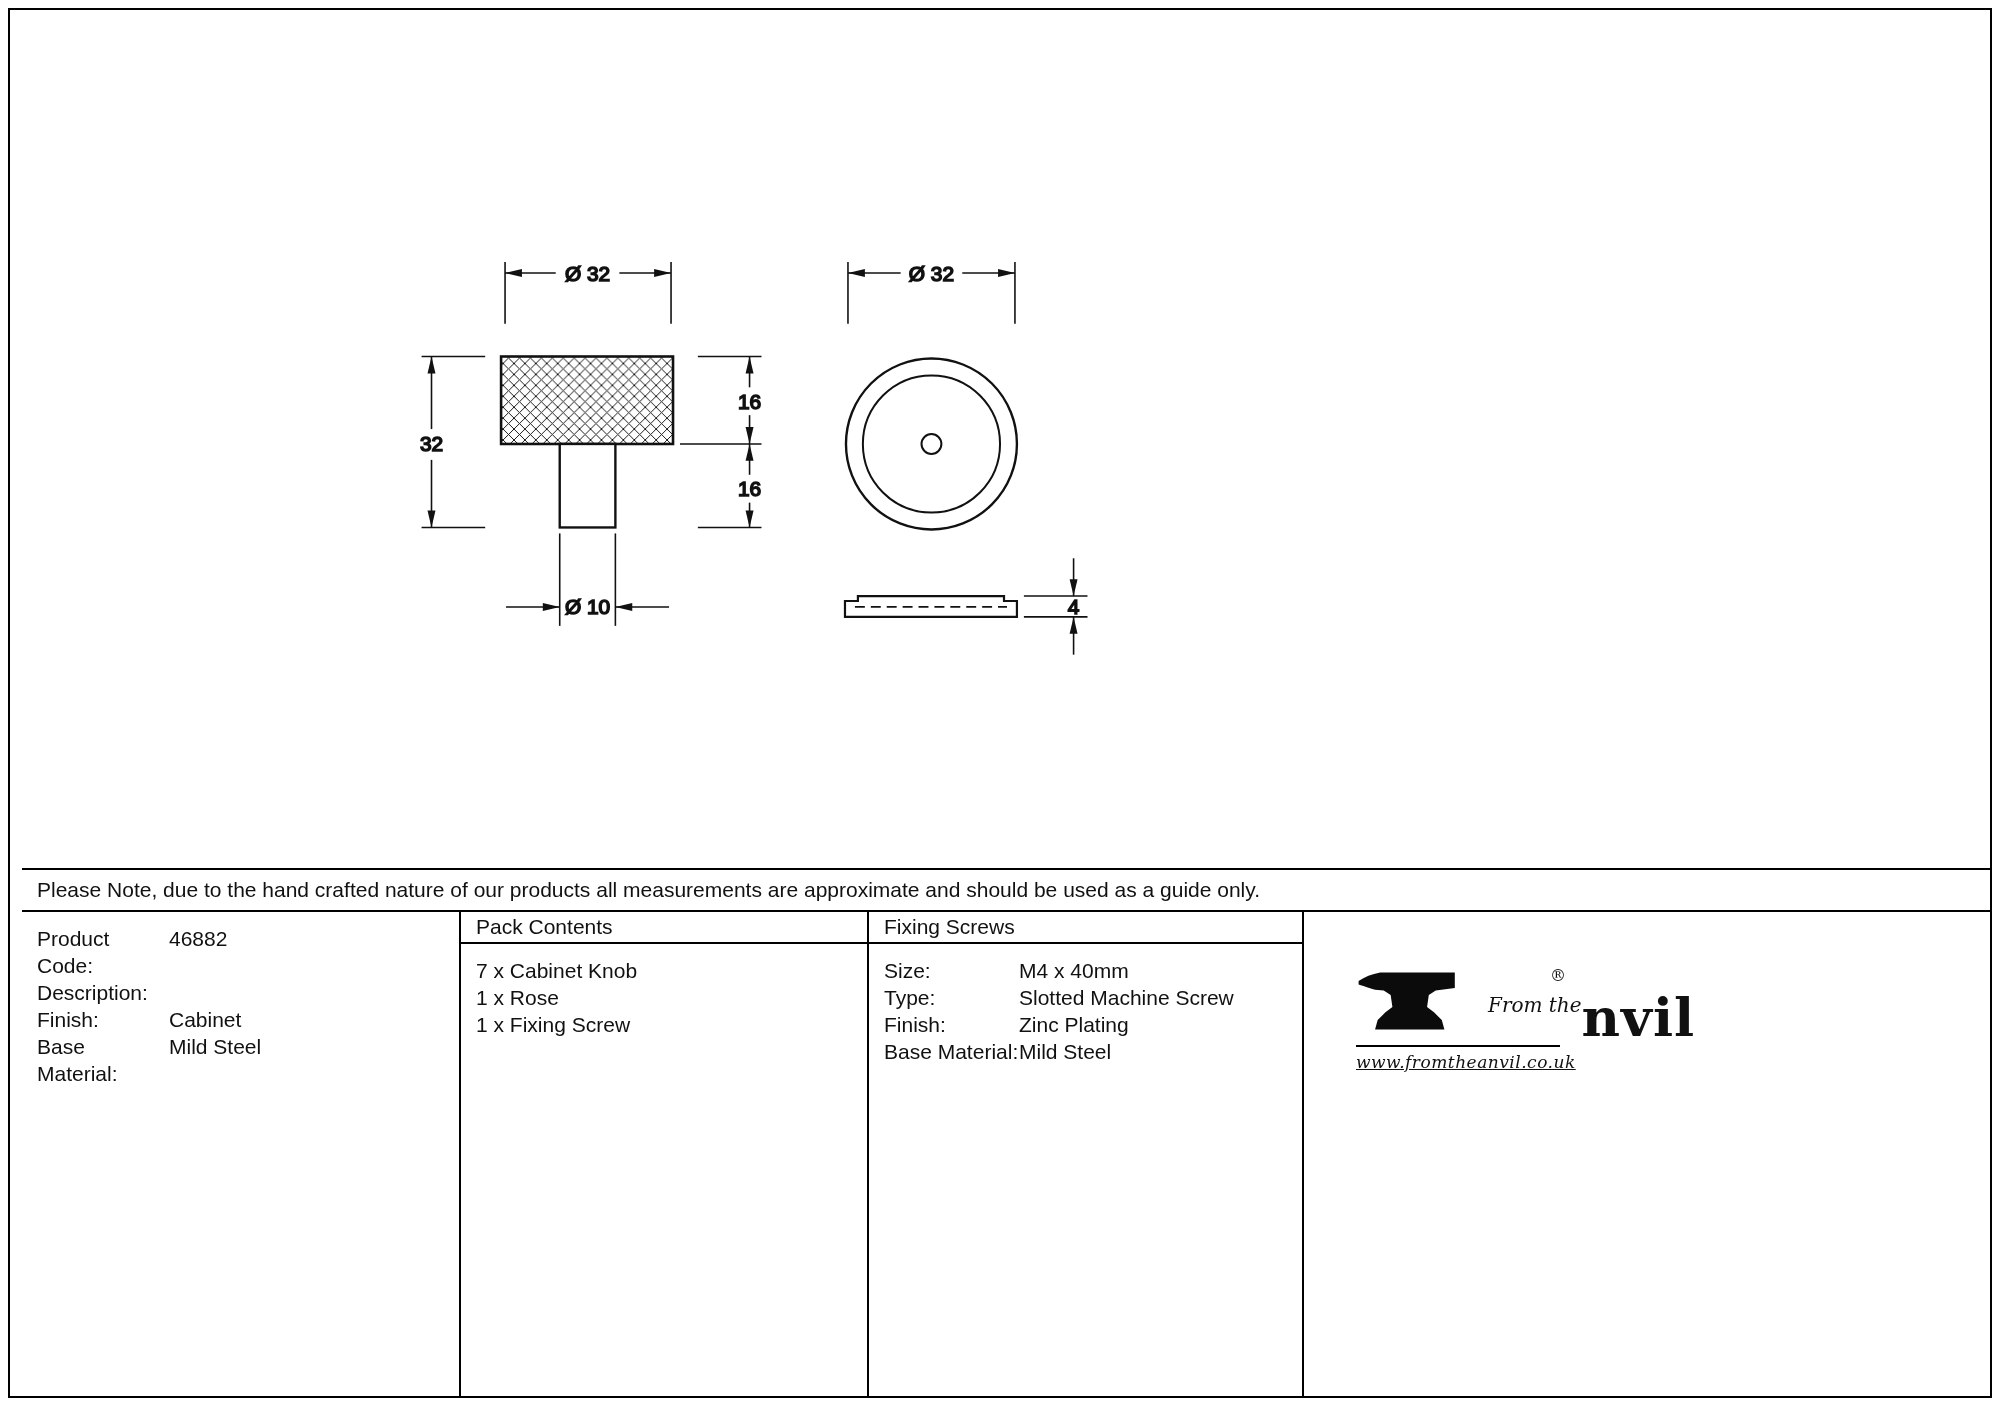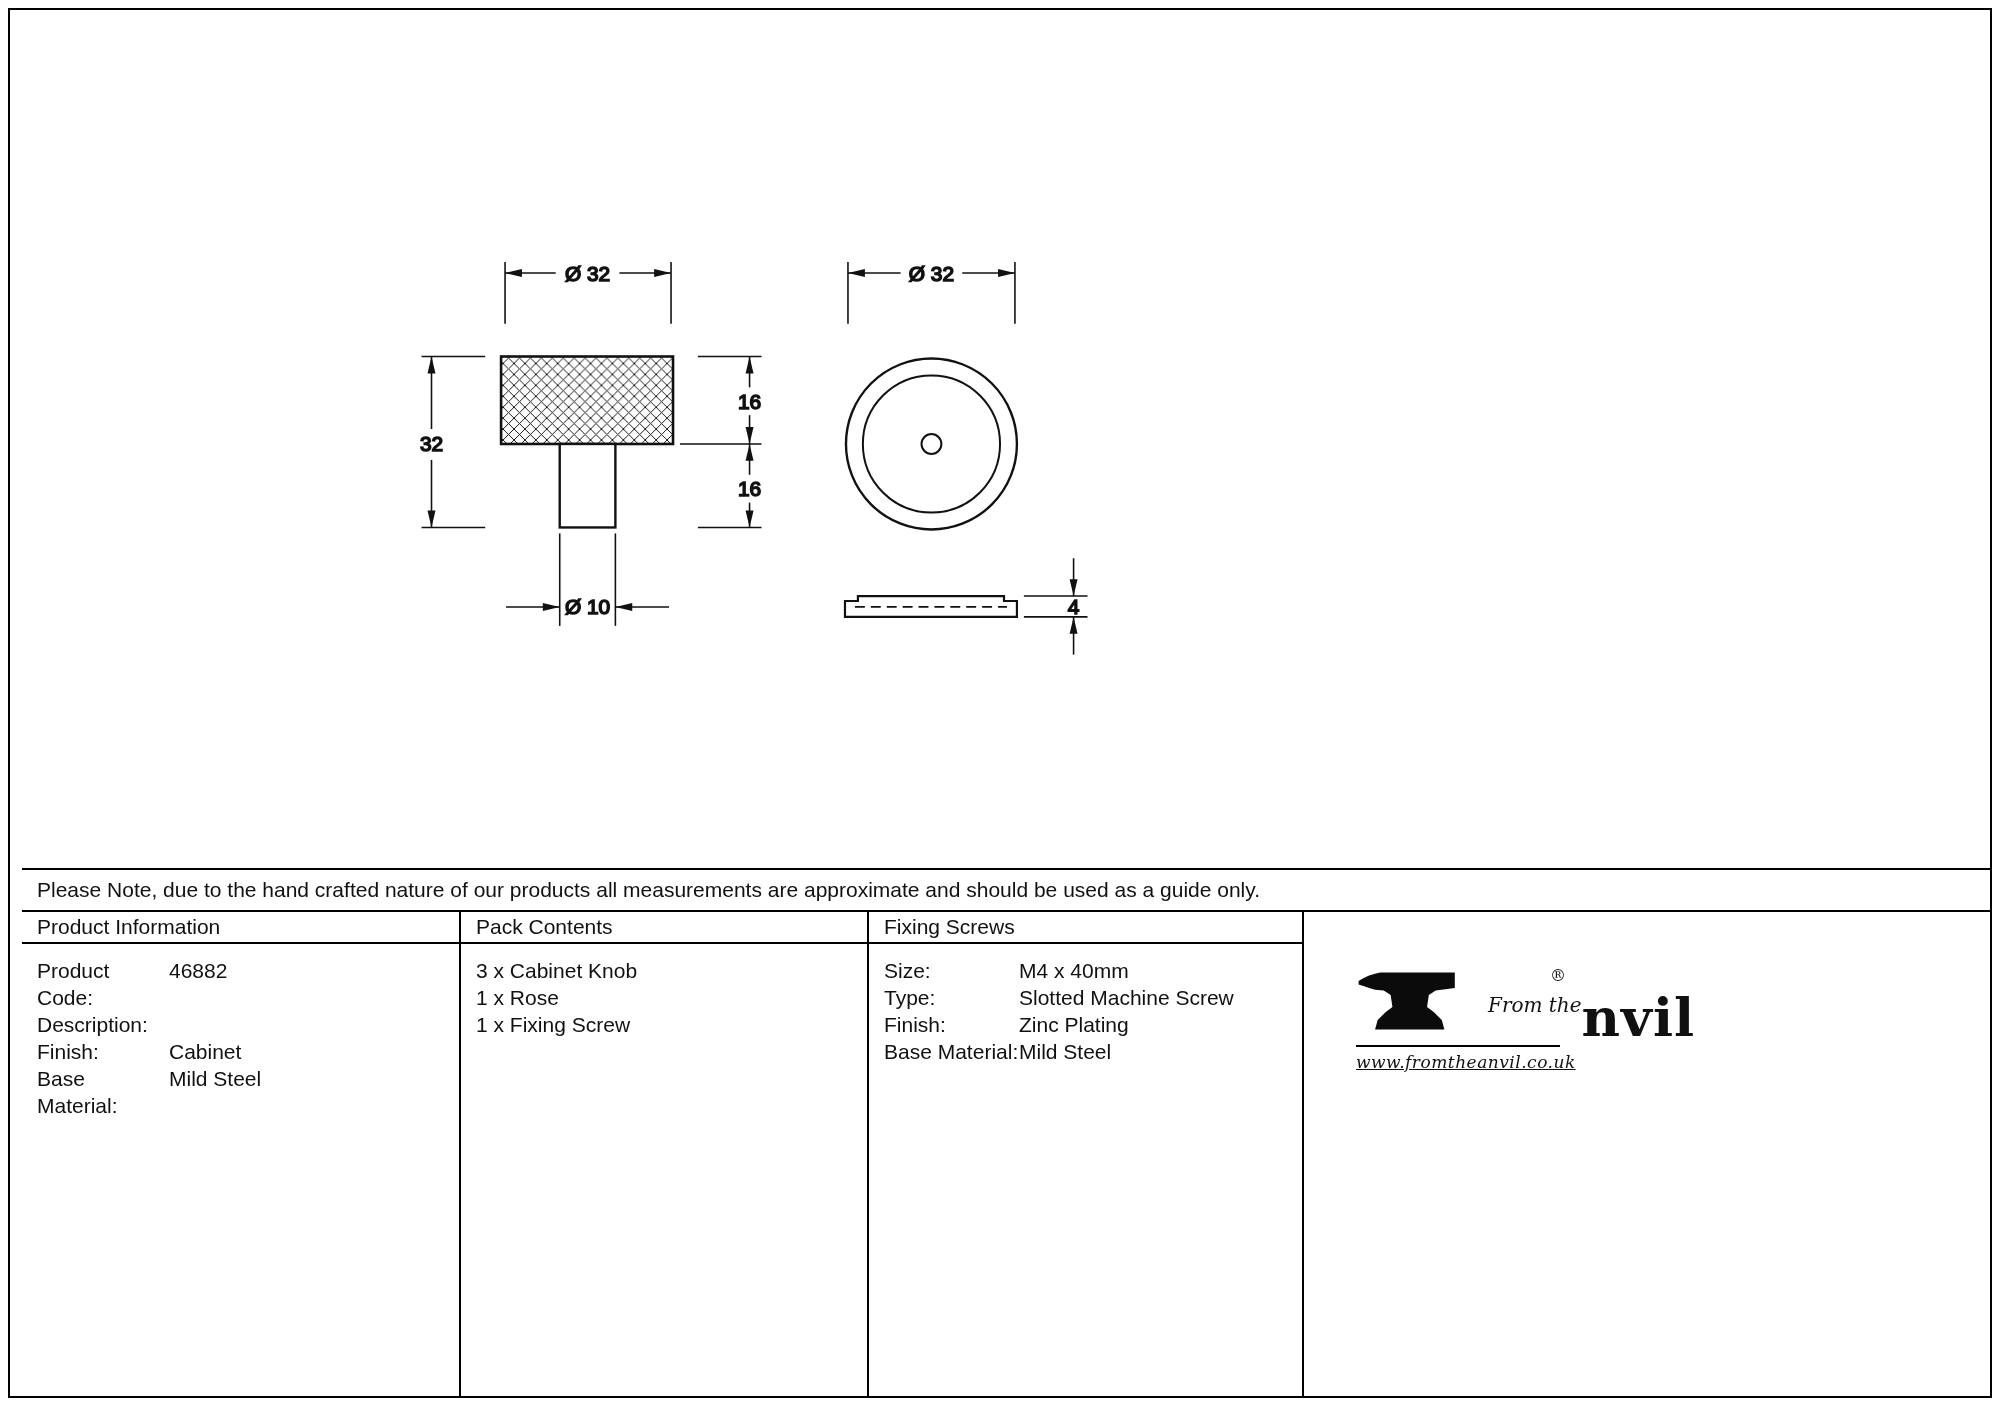--- a/index.html
+++ b/index.html
@@ -187,21 +187,20 @@
       </svg>
     </div>
 
     <div class="note-row">
       <span>Please Note, due to the hand crafted nature of our products all measurements are approximate and should be used as a guide only.</span>
     </div>
 
     <div class="info-table">
 
       <div class="col col-product">
-        <div class="col-header">Product Information</div>
         <div class="col-body">
           <div class="kv-row">
             <div class="kv-label">Product Code:</div>
             <div class="kv-value">46882</div>
           </div>
           <div class="kv-row">
             <div class="kv-label">Description:</div>
           </div>
           <div class="kv-row">
             <div class="kv-label">Finish:</div>
@@ -210,21 +209,21 @@
           <div class="kv-row">
             <div class="kv-label">Base Material:</div>
             <div class="kv-value">Mild Steel</div>
           </div>
         </div>
       </div>
 
       <div class="col col-pack">
         <div class="col-header">Pack Contents</div>
         <div class="col-body">
-          <div class="pack-item">3 x Cabinet Knob</div>
+          <div class="pack-item">7 x Cabinet Knob</div>
           <div class="pack-item">1 x Rose</div>
           <div class="pack-item">1 x Fixing Screw</div>
         </div>
       </div>
 
       <div class="col col-fixing">
         <div class="col-header">Fixing Screws</div>
         <div class="col-body">
           <div class="kv-row">
             <div class="kv-label">Size:</div>

